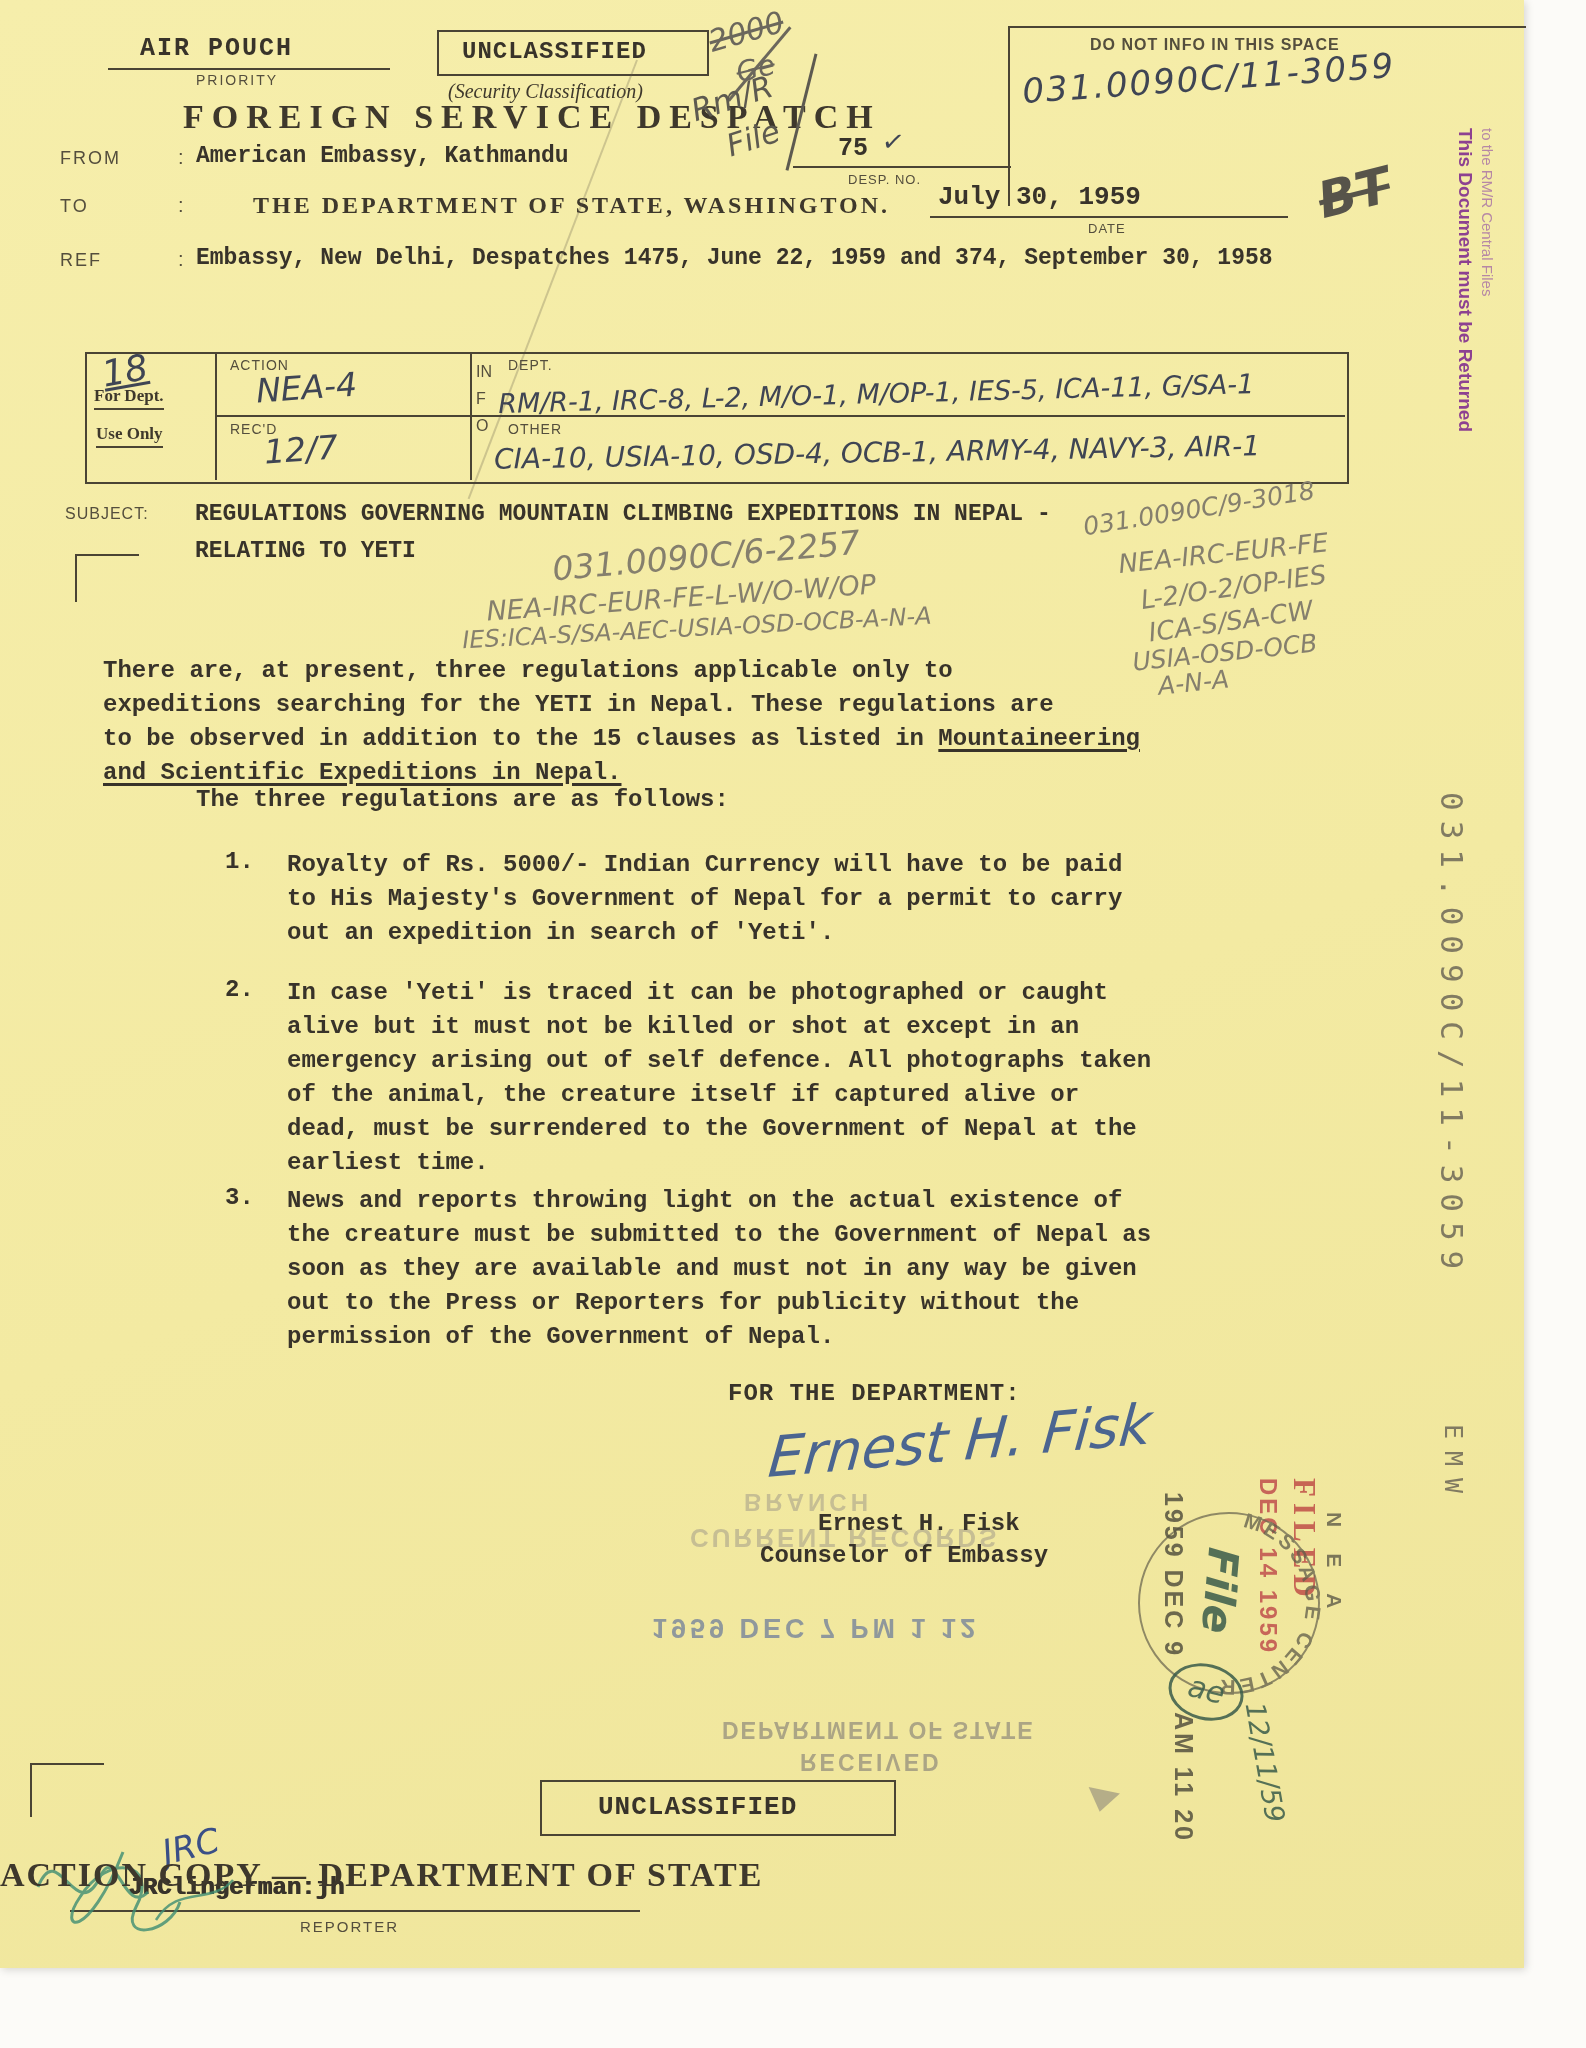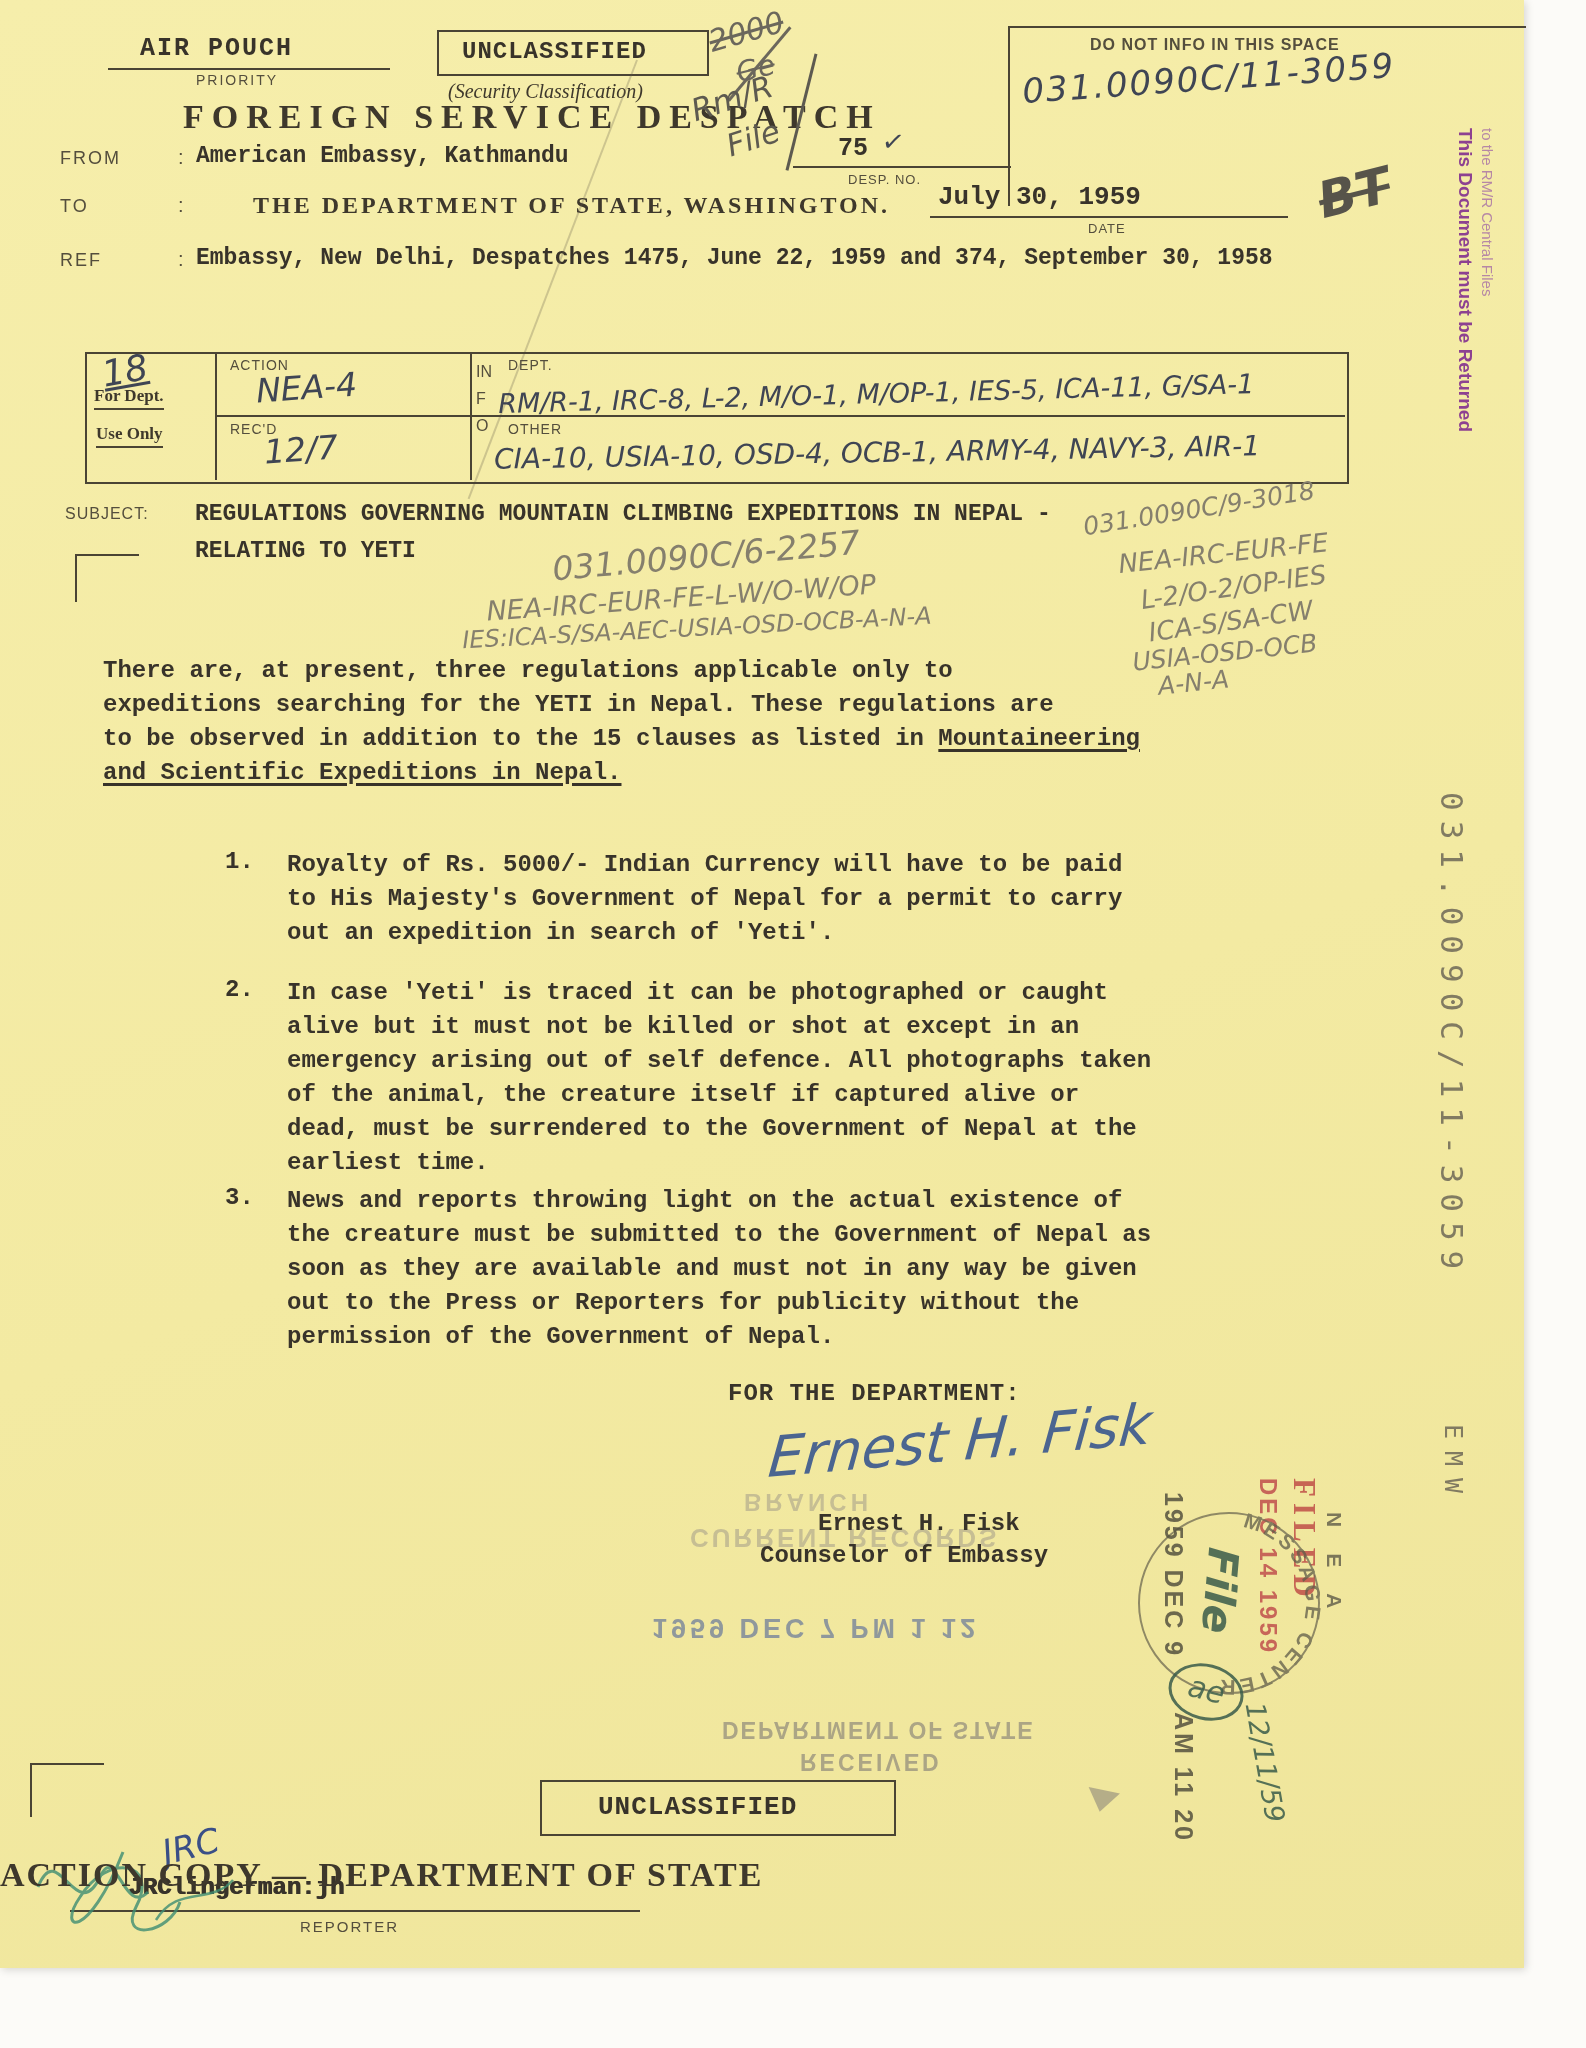--- a/index.html
+++ b/index.html
@@ -114,20 +114,21 @@
   <div class="abs hand pencil" style="left:1148px;top:606px;font-size:26px;transform:rotate(-8deg);">ICA-S/SA-CW</div>
   <div class="abs hand pencil" style="left:1132px;top:638px;font-size:25px;transform:rotate(-6deg);">USIA-OSD-OCB</div>
   <div class="abs hand pencil" style="left:1158px;top:668px;font-size:25px;transform:rotate(-6deg);">A-N-A</div>
 
   <div class="abs tw pre" style="left:103px;top:620px;width:1110px;font-size:24px;line-height:34px;text-indent:86px;">
     <span>There are, at present, three regulations applicable only to
 expeditions searching for the YETI in Nepal. These regulations are
 to be observed in addition to the 15 clauses as listed in </span><span class="underl">Mountaineering
 and Scientific Expeditions in Nepal.</span>
   </div>
+  <div class="abs tw" style="left:196px;top:786px;font-size:24px;">The three regulations are as follows:</div>
 
   <div class="abs tw" style="left:225px;top:848px;font-size:24px;">1.</div>
   <div class="abs tw pre" style="left:287px;top:848px;width:940px;font-size:24px;line-height:34px;">Royalty of Rs. 5000/- Indian Currency will have to be paid
 to His Majesty's Government of Nepal for a permit to carry
 out an expedition in search of 'Yeti'.</div>
 
   <div class="abs tw" style="left:225px;top:976px;font-size:24px;">2.</div>
   <div class="abs tw pre" style="left:287px;top:976px;width:940px;font-size:24px;line-height:34px;">In case 'Yeti' is traced it can be photographed or caught
 alive but it must not be killed or shot at except in an
 emergency arising out of self defence. All photographs taken

